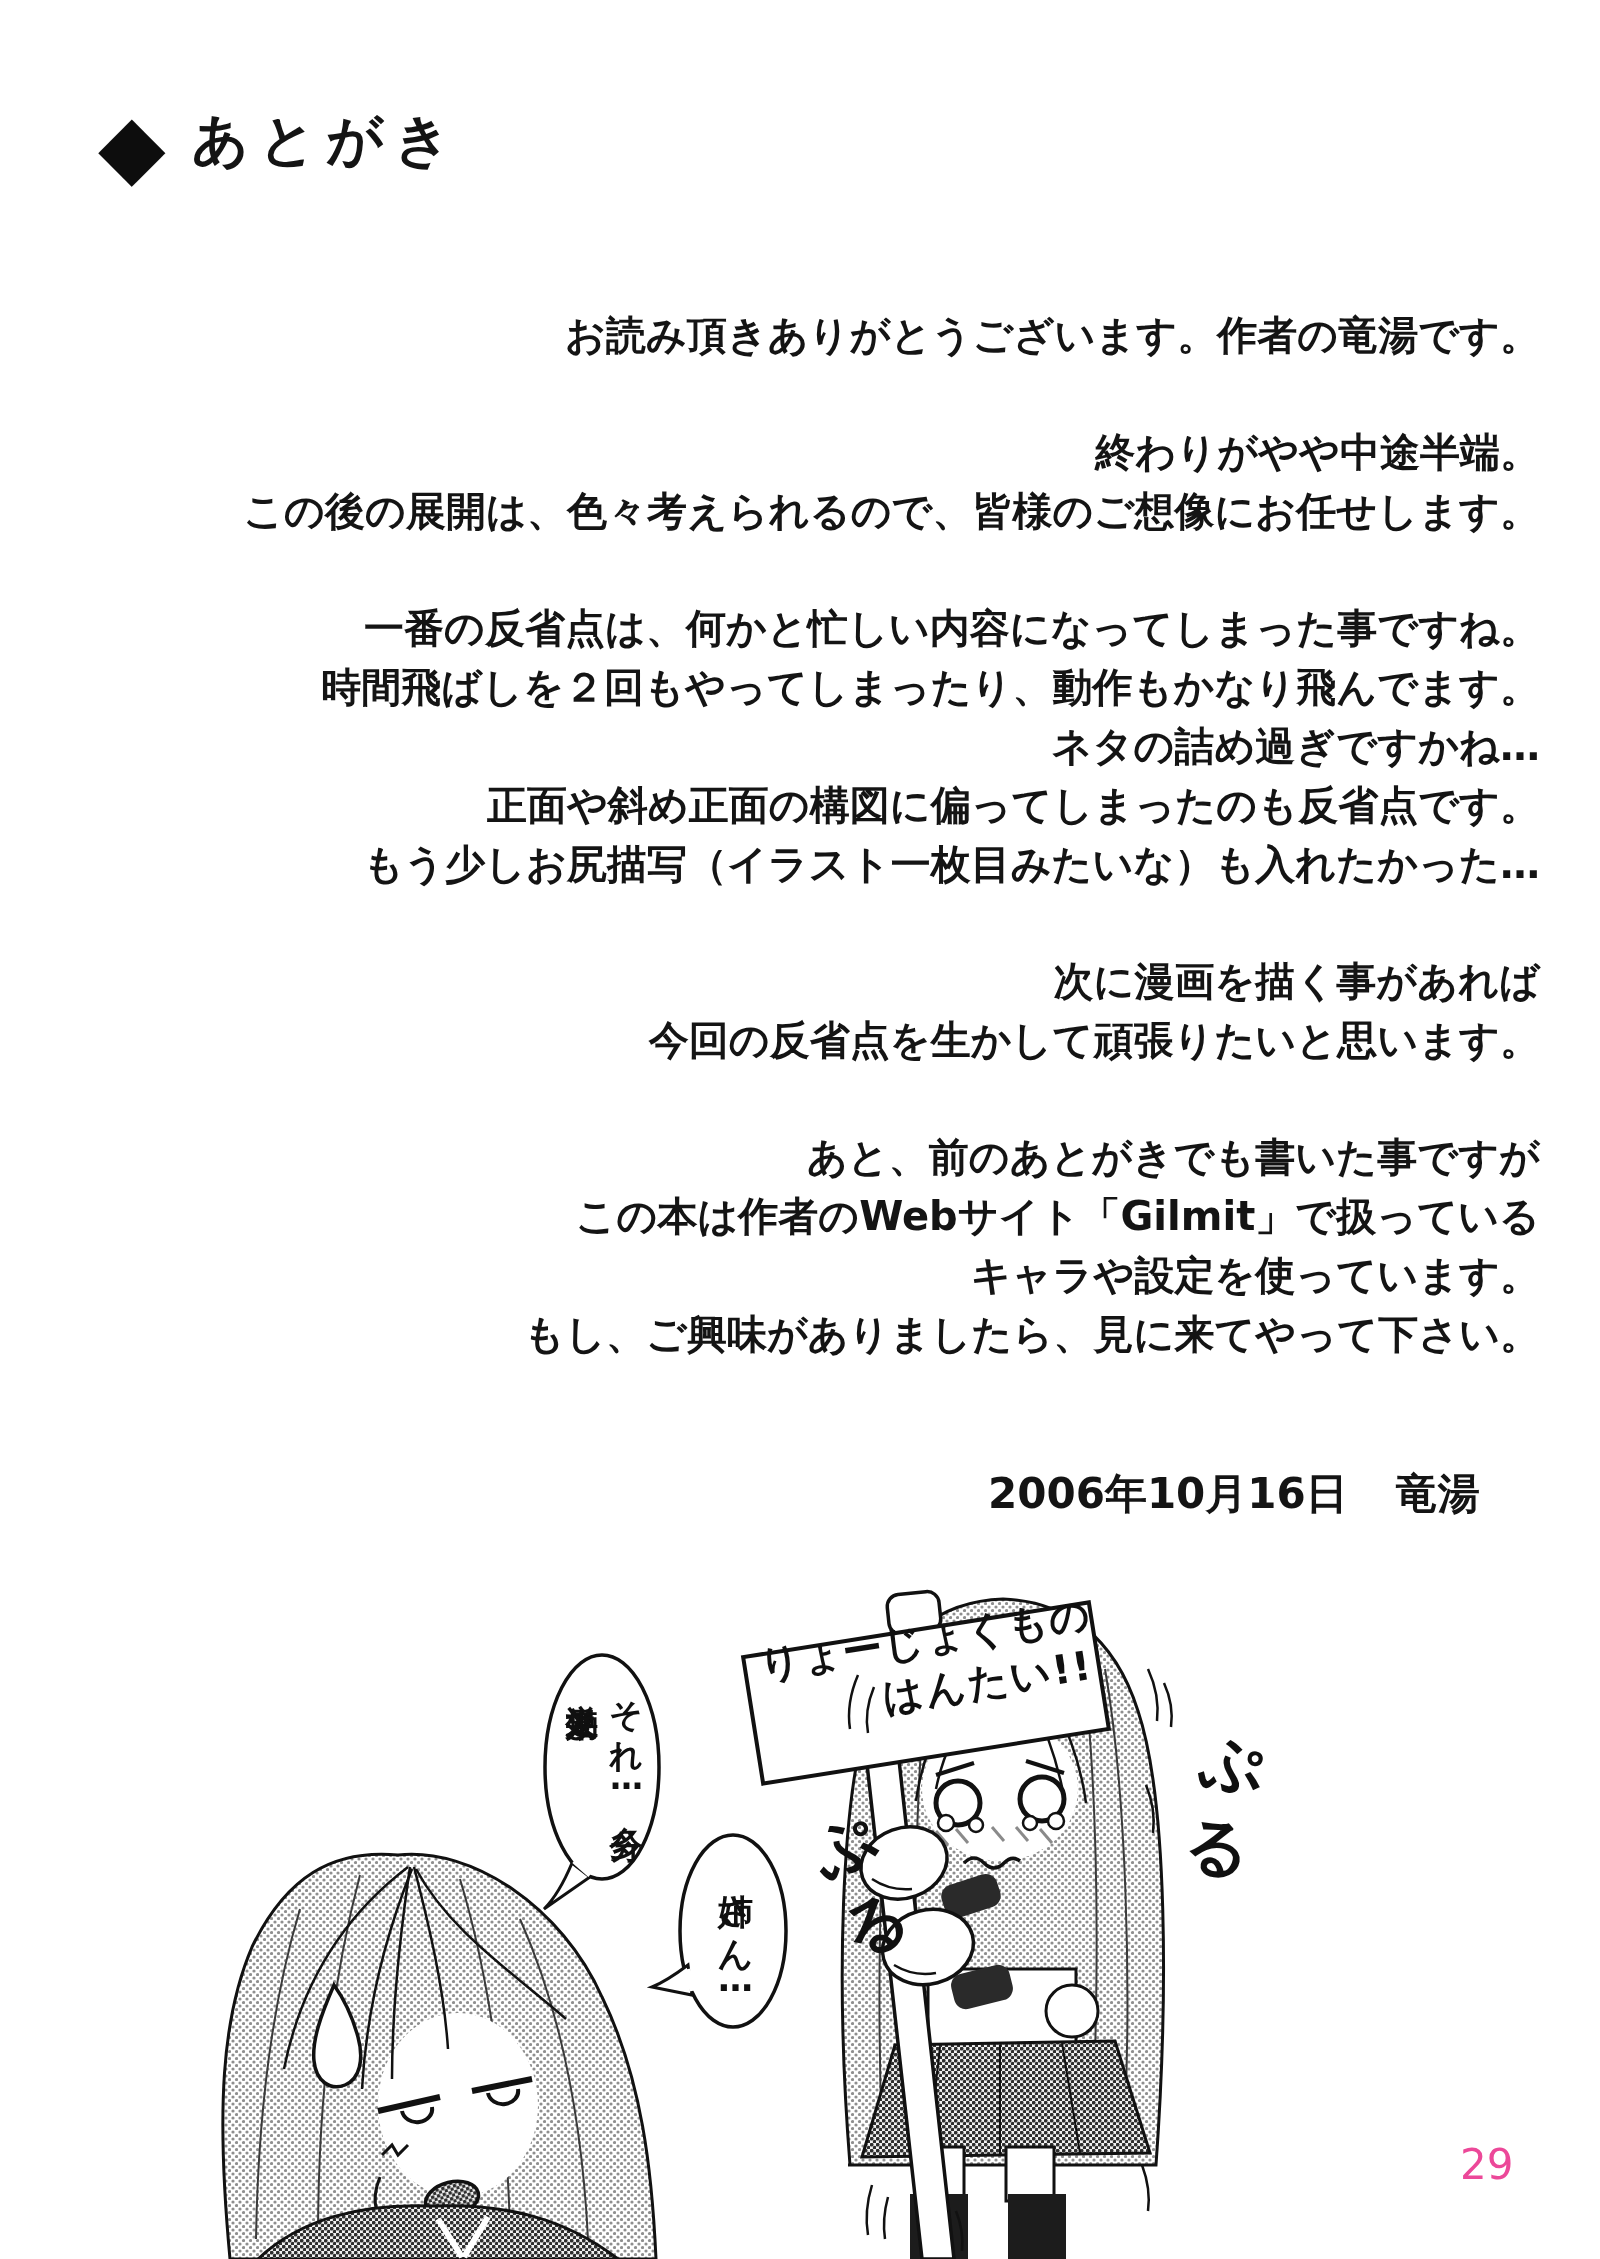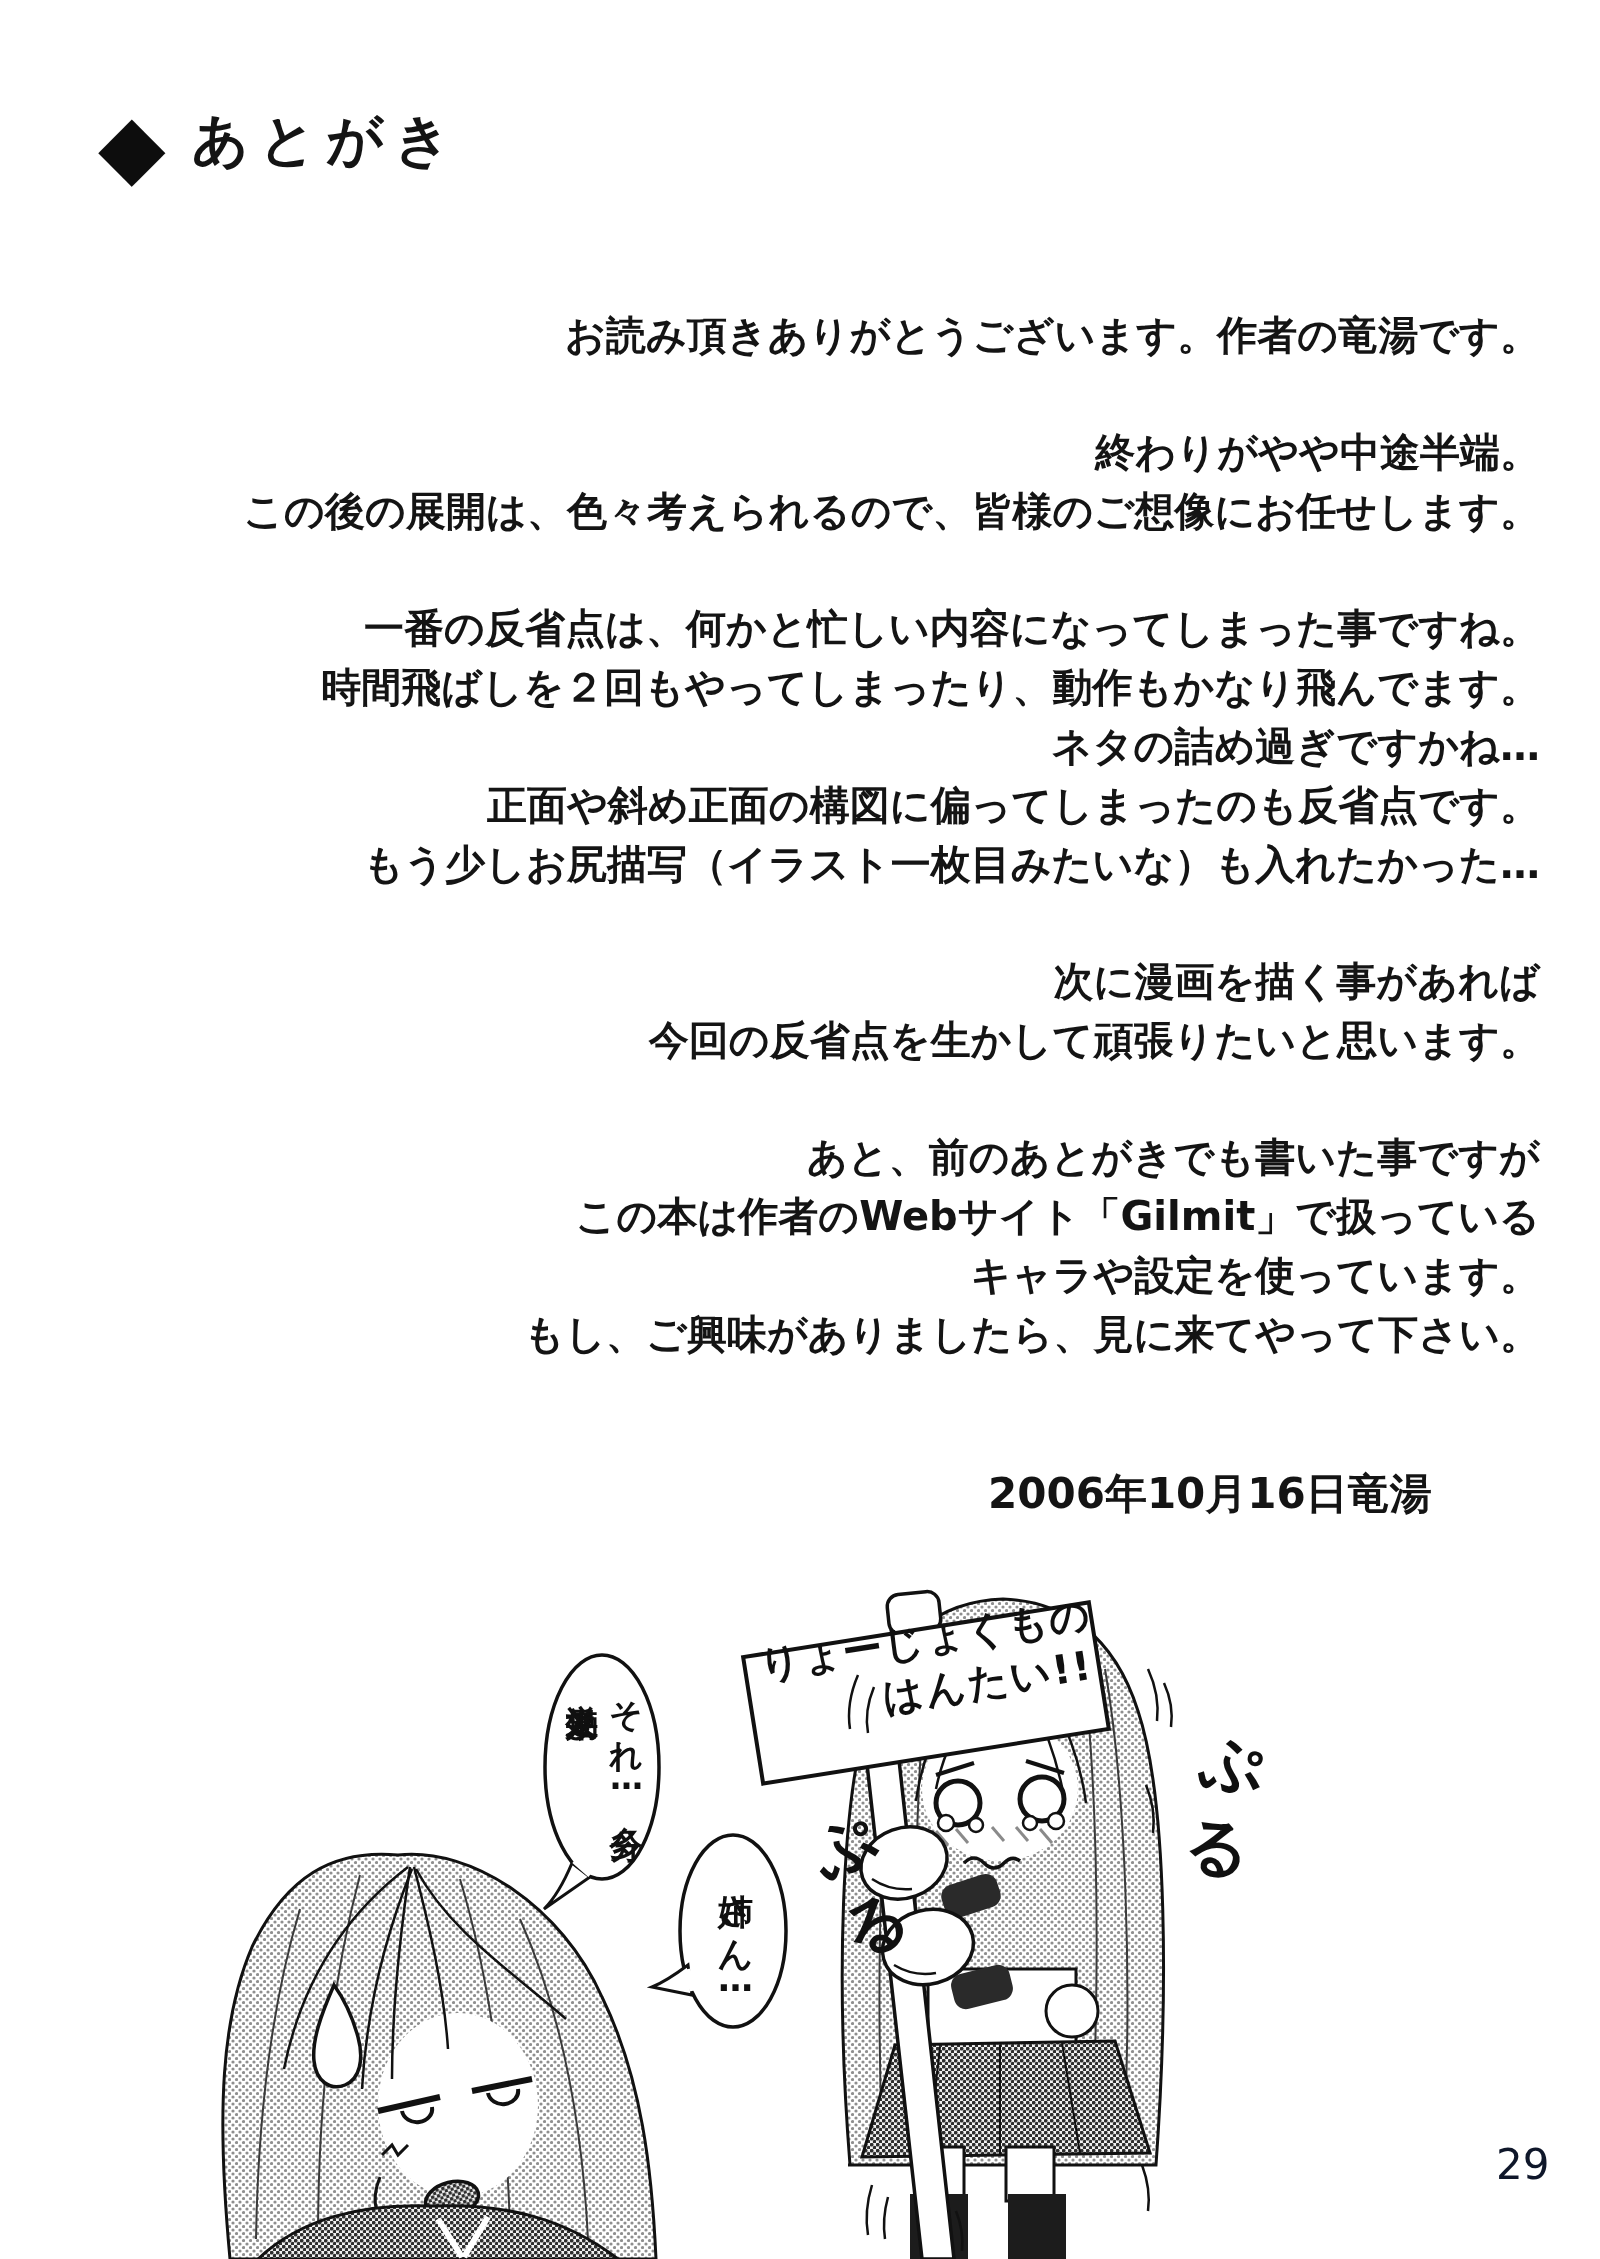--- a/index.html
+++ b/index.html
@@ -9,24 +9,24 @@
   }
   
   .title-row{position:absolute;left:98px;top:96px;display:flex;align-items:center;gap:26px;}
   .diamond{font-size:88px;line-height:1;color:#0d0d0d;transform:translateY(6px);}
   .page-title{font-size:56px;font-weight:700;letter-spacing:10px;line-height:1;}
   
   .text-block{position:absolute;left:100px;top:306px;width:1440px;}
   .para{margin:0 0 58px 0;}
   .line{font-size:40px;line-height:59px;font-weight:600;letter-spacing:0px;white-space:nowrap;text-align:right;}
   
-  .signature{position:absolute;left:988px;top:1466px;display:flex;
+  .signature{position:absolute;left:988px;top:1466px;display:flex;gap:48px;
     font-size:42px;font-weight:700;white-space:nowrap;}
   
-  .page-number{position:absolute;left:1496px;top:2140px;font-size:42px;font-weight:500;color:#0f172a;}
+  .page-number{position:absolute;left:1460px;top:2140px;font-size:42px;font-weight:500;color:#ec4899;}
   
   .illustration{position:absolute;left:0;top:1549px;width:1600px;height:710px;}
   .illustration svg{position:absolute;left:0;top:0;}
   .overlay{position:absolute;color:#101010;}
   .sign-text{
     left:762px;top:64px;width:338px;height:128px;
     transform:rotate(-9deg);transform-origin:50% 50%;
     font-weight:700;
   }
   .sign-line1{font-size:40px;line-height:52px;text-align:center;white-space:nowrap;letter-spacing:1px;}

